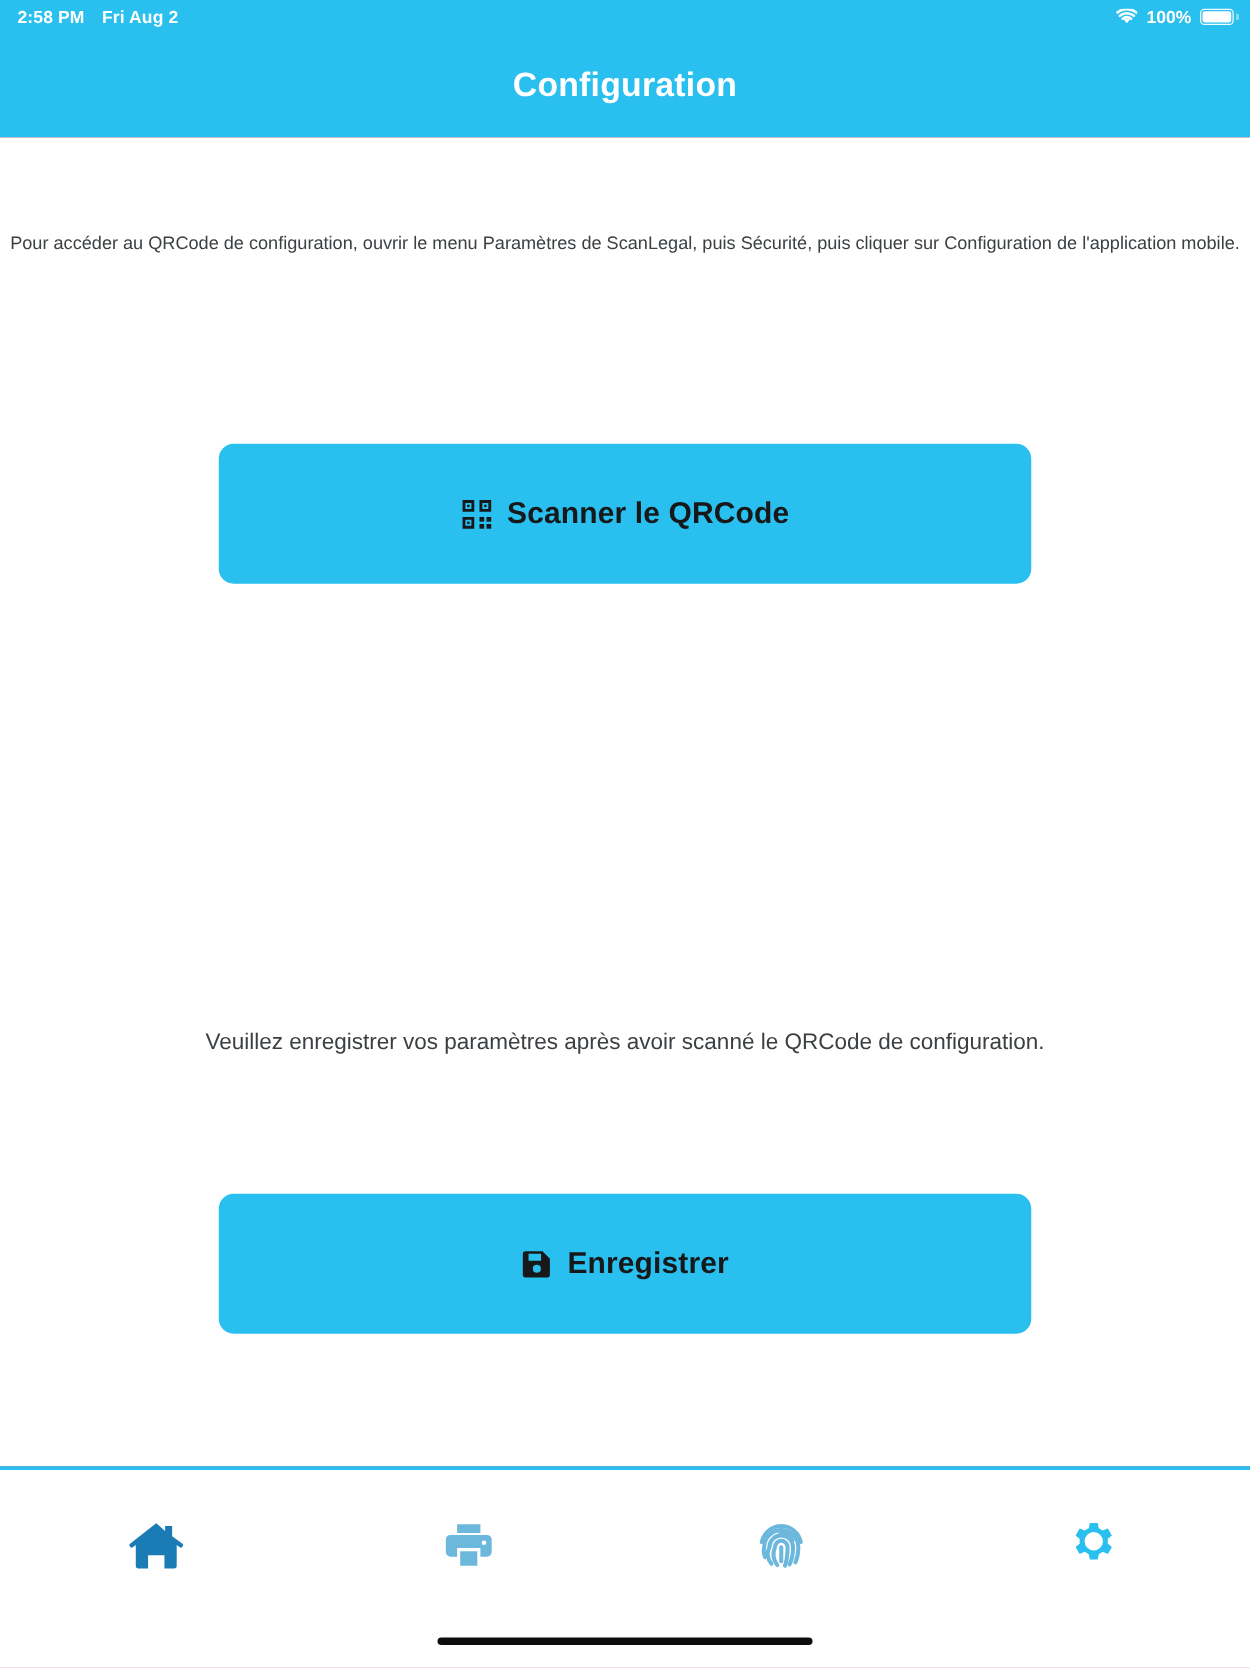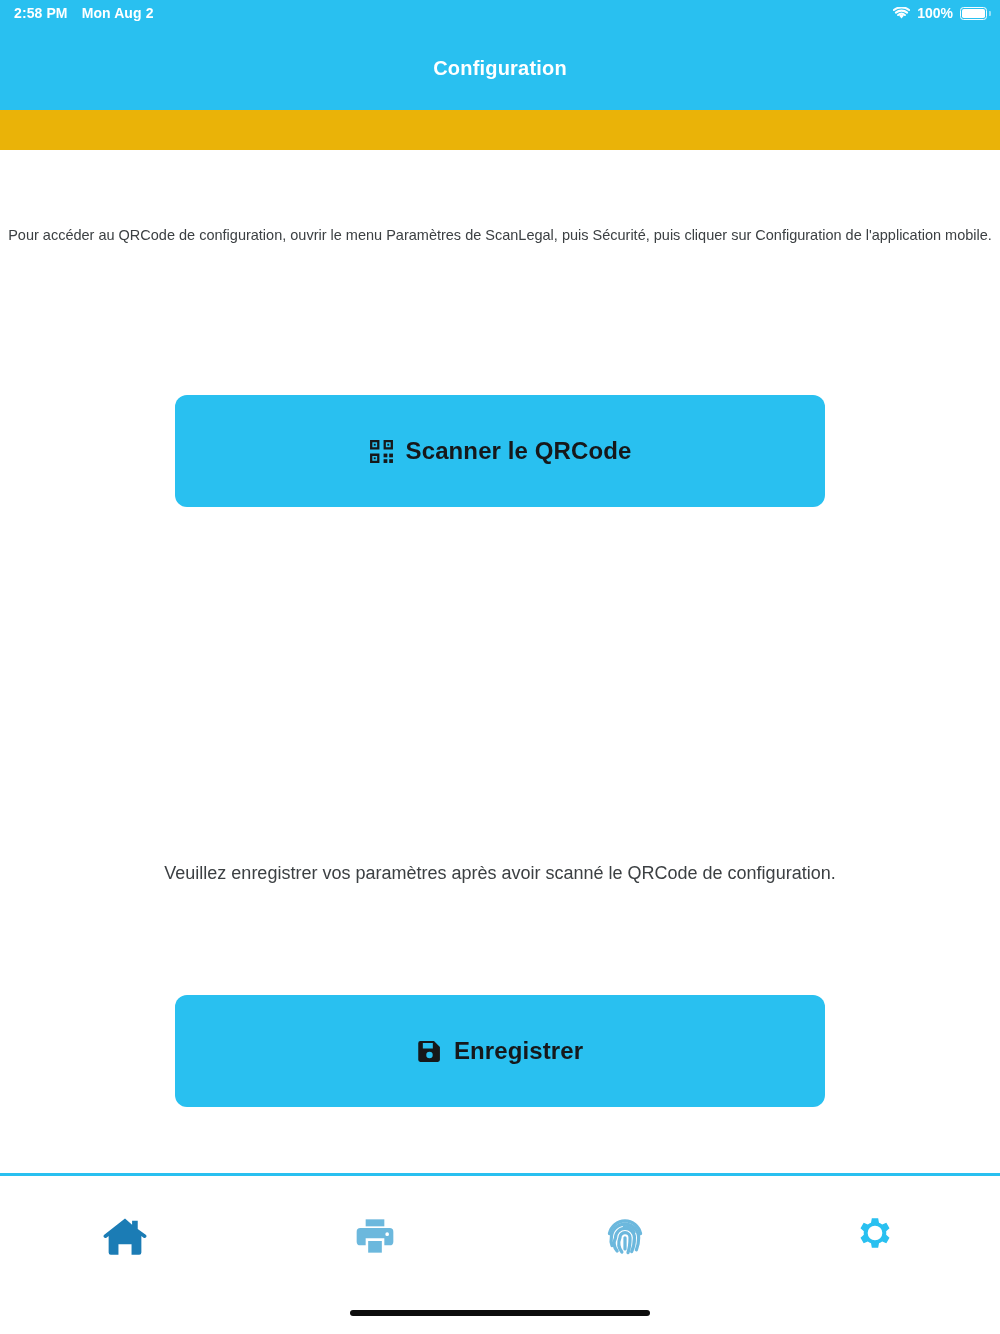--- a/index.html
+++ b/index.html
@@ -3,21 +3,21 @@
 <meta charset="utf-8">
 <style>
   * { margin:0; padding:0; box-sizing:border-box; }
   html, body {
     width:1000px; height:1334px;
     background:#ffffff;
     font-family:"Liberation Sans", sans-serif;
     -webkit-font-smoothing:antialiased;
     overflow:hidden;
   }
-  #app { position:relative; width:1000px; height:1334px; background:#eab308; }
+  #app { position:relative; width:1000px; height:1334px; background:#ef4444; }
 
   
   .header {
     position:absolute; top:0; left:0; width:1000px; height:110px;
     background:#29c0f0;
   }
   .statusbar {
     position:absolute; top:0; left:0; width:1000px; height:26px;
     display:flex; align-items:center;
     color:#ffffff; font-size:14px; font-weight:bold;
@@ -38,25 +38,25 @@
     position:absolute; top:2px; left:2px; bottom:2px; right:2px;
     background:#ffffff; border-radius:1.8px;
   }
   .battery-icon .nub {
     position:absolute; right:-3.5px; top:4px; width:2px; height:5px;
     background:#ffffff; opacity:0.5; border-radius:0 1px 1px 0;
   }
   .page-title {
     position:absolute; top:26px; left:0; width:1000px; height:84px;
     display:flex; align-items:center; justify-content:center;
-    color:#ffffff; font-size:20px; font-weight:bold; letter-spacing:0.2px;
+    color:#ffffff; font-size:27px; font-weight:bold; letter-spacing:0.2px;
   }
 
   
-  .content { position:absolute; top:110px; left:0; width:1000px; height:1063px; background:#ffffff;margin-top:40px; }
+  .content { position:absolute; top:110px; left:0; width:1000px; height:1063px; background:#ffffff; }
 
   .hint-top {
     position:absolute; top:75px; left:0; width:1000px;
     text-align:center; color:#3c4043; font-size:14.5px; line-height:20px;
   }
   .hint-mid {
     position:absolute; top:713px; left:0; width:1000px;
     text-align:center; color:#3c4043; font-size:18px; line-height:20px;
   }
 
@@ -96,21 +96,21 @@
 </head>
 <body>
 
 <div id="app">
 
   <div class="header">
 
     <div class="statusbar">
       <div class="status-left">
         <span class="status-time">2:58 PM</span>
-        <span class="status-date">Mon Aug 2</span>
+        <span class="status-date">Fri Aug 2</span>
       </div>
       <div class="status-right">
         <span class="wifi-icon">
           <svg width="17" height="13" viewBox="0 0 17 13" fill="none">
             <path d="M8.5 11.6 L11 8.6 C9.6 7.45 7.4 7.45 6 8.6 Z" fill="#ffffff"></path>
             <path d="M2.9 5.6 C6.1 2.9 10.9 2.9 14.1 5.6" stroke="#ffffff" stroke-width="2.1" stroke-linecap="round" fill="none"></path>
             <path d="M5.1 8.0 C7.1 6.4 9.9 6.4 11.9 8.0" stroke="#ffffff" stroke-width="2.1" stroke-linecap="round" fill="none"></path>
             <path d="M0.9 3.0 C5.1 -0.5 11.9 -0.5 16.1 3.0" stroke="#ffffff" stroke-width="2.1" stroke-linecap="round" fill="none" opacity="0.95"></path>
           </svg>
         </span>

